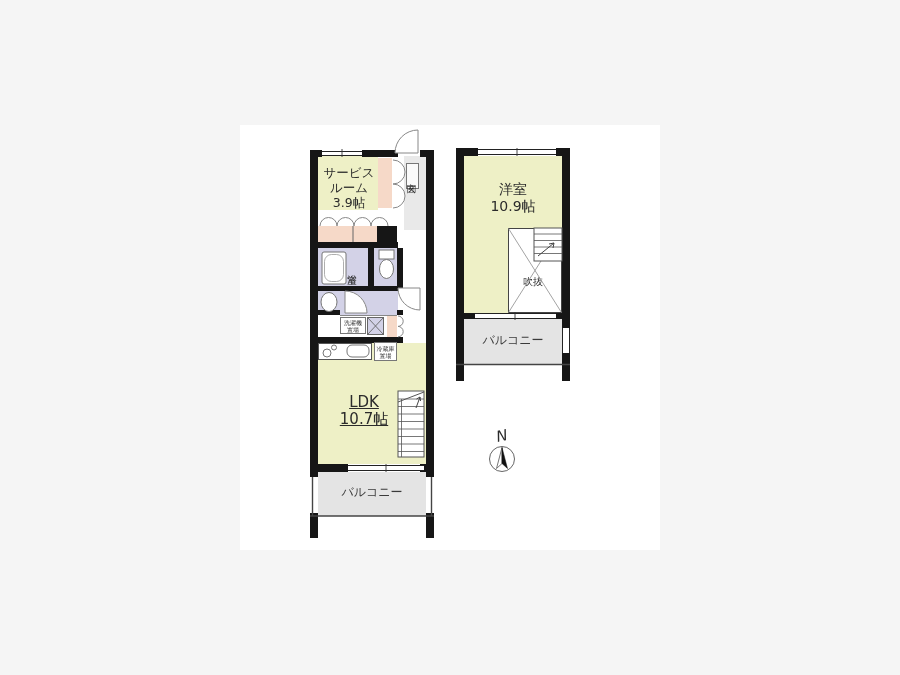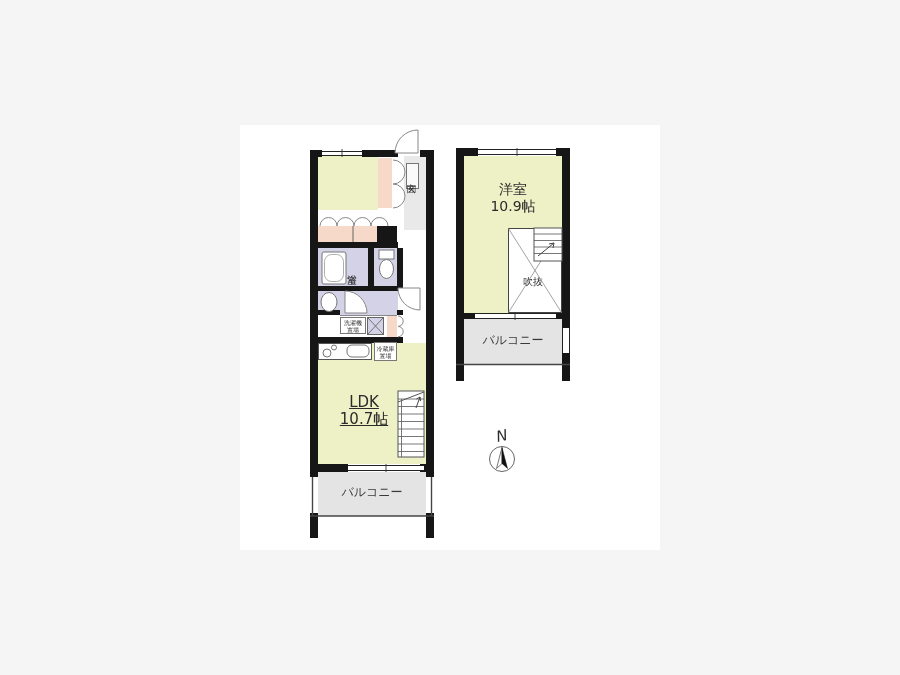--- a/index.html
+++ b/index.html
@@ -64,20 +64,23 @@
       <div class="lbl" style="font-size:6px;line-height:7px;padding-top:1px;">洗濯機
 置場</div>
     </div>
     <div class="abs wet" style="left:127px;top:192px;width:17px;height:18px;border:1px solid #666;"></div>
     <div class="abs box" style="left:78px;top:218px;width:54px;height:17px;border-color:#555;"></div>
     <div class="abs box" style="left:134px;top:217px;width:23px;height:19px;">
       <div class="lbl" style="font-size:6px;line-height:7px;padding-top:2px;">冷蔵庫
 置場</div>
     </div>
 
+    <div class="abs lbl" style="left:78px;top:40px;width:62px;font-size:12.5px;line-height:15px;">サービス
+ルーム
+3.9帖</div>
     <div class="abs lbl vert" style="left:104px;top:126px;width:14px;height:32px;font-size:9.5px;">浴室</div>
     <div class="abs lbl" style="left:78px;top:269px;width:92px;font-size:15px;line-height:17px;text-decoration:underline;">LDK
 10.7帖</div>
     <div class="abs lbl" style="left:78px;top:359px;width:108px;font-size:12px;color:#3a3a3a;">バルコニー</div>
 
     <div class="abs room" style="left:224px;top:31px;width:98px;height:157px;"></div>
     <div class="abs balc" style="left:224px;top:194px;width:98px;height:45px;"></div>
 
     <div class="abs wall" style="left:216px;top:23px;width:8px;height:233px;"></div>
     <div class="abs wall" style="left:322px;top:23px;width:8px;height:180px;"></div>

